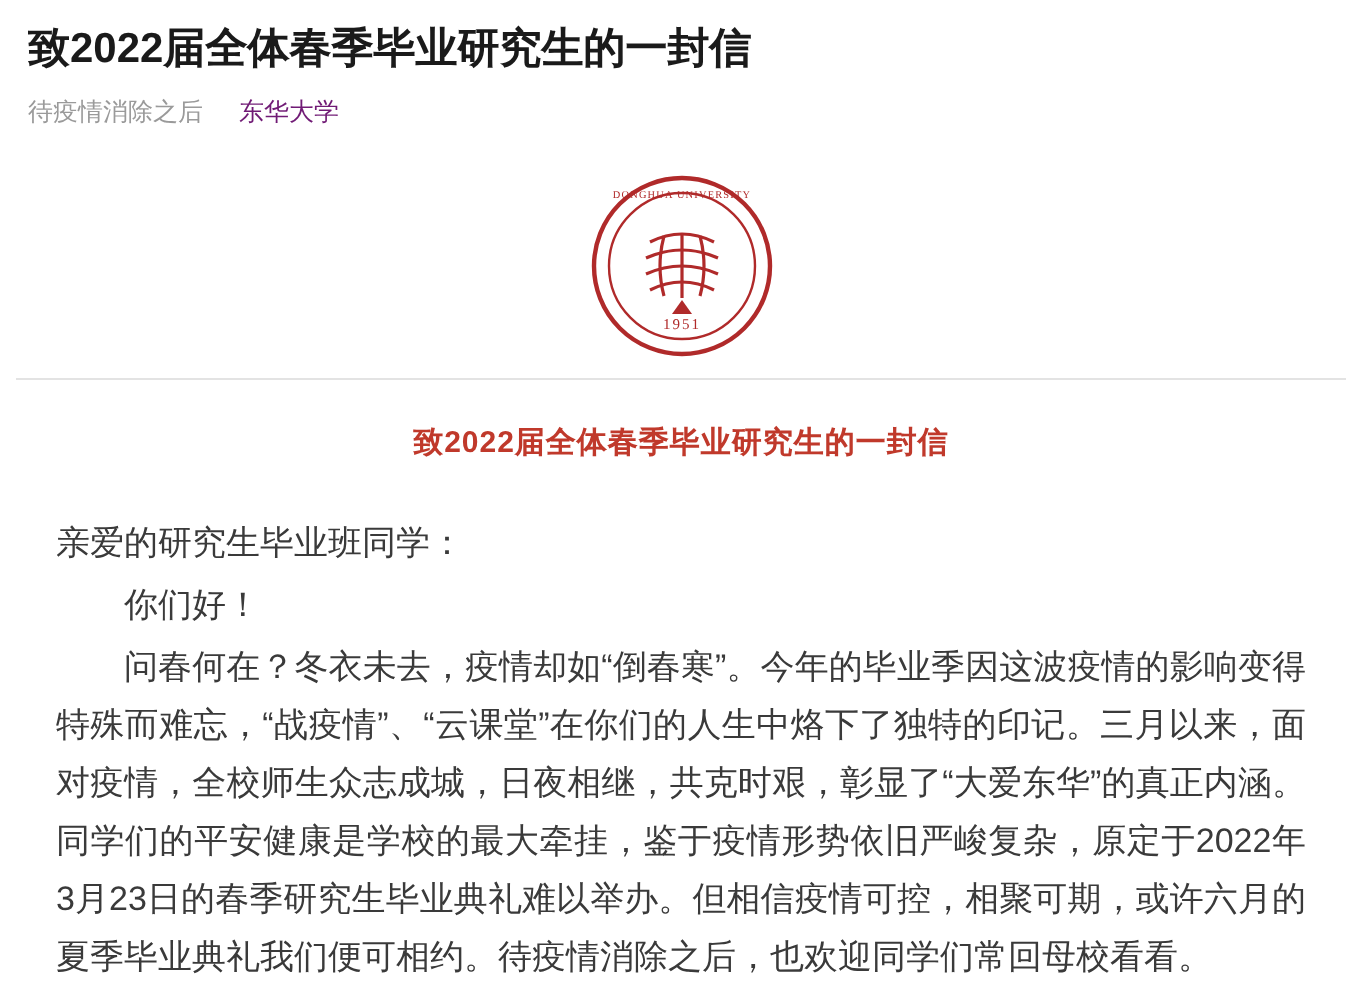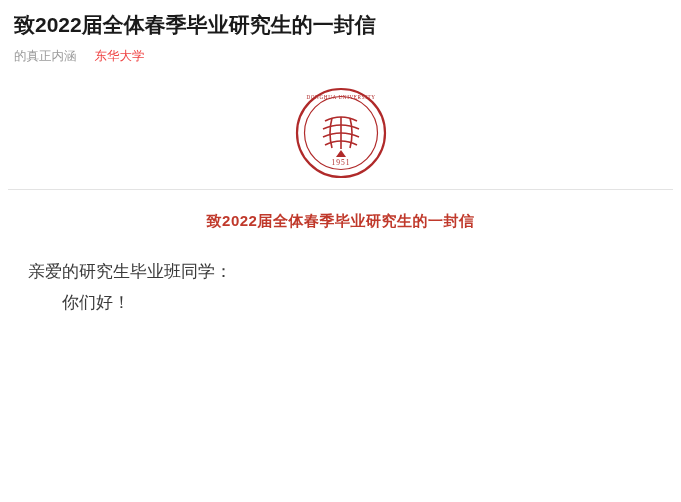--- a/index.html
+++ b/index.html
@@ -35,21 +35,21 @@
     padding: 8px 14px 0 14px;
     font-size: 12.5px;
     color: #8c8c8c;
   }
   .meta-slogan {
     color: #9a9a9a;
     margin-right: 18px;
     white-space: nowrap;
   }
   .meta-account {
-    color: #ef4444;
+    color: #701a75;
     margin-right: 18px;
     white-space: nowrap;
   }
   .meta-date {
     color: #a0a0a0;
     white-space: nowrap;
   }
   .body-area {
     margin-top: 16px;
     padding: 0 0;
@@ -96,21 +96,21 @@
   }
 </style>
 </head>
 <body>
 
 <div class="page">
 
   <div class="article-title">致2022届全体春季毕业研究生的一封信</div>
 
   <div class="meta-row">
-    <span class="meta-slogan">的真正内涵</span>
+    <span class="meta-slogan">待疫情消除之后</span>
     <span class="meta-account">东华大学</span>
   </div>
 
   <div class="body-area">
 
     <div class="logo-wrap">
       <div class="logo">
         <svg width="92" height="92" viewBox="0 0 92 92" aria-hidden="true">
           <circle cx="46" cy="46" r="44" fill="#ffffff" stroke="#b02a2a" stroke-width="2.2"></circle>
           <circle cx="46" cy="46" r="36.5" fill="#ffffff" stroke="#b02a2a" stroke-width="1.2"></circle>
@@ -130,16 +130,17 @@
           </g>
         </svg>
       </div>
     </div>
 
     <div class="letter-card">
       <div class="letter-title">致2022届全体春季毕业研究生的一封信</div>
 
       <p class="letter-p indent-0">亲爱的研究生毕业班同学：</p>
       <p class="letter-p indent-1">你们好！</p>
+      <p class="letter-p indent-1">问春何在？冬衣未去，疫情却如“倒春寒”。今年的毕业季因这波疫情的影响变得特殊而难忘，“战疫情”、“云课堂”在你们的人生中烙下了独特的印记。三月以来，面对疫情，全校师生众志成城，日夜相继，共克时艰，彰显了“大爱东华”的真正内涵。同学们的平安健康是学校的最大牵挂，鉴于疫情形势依旧严峻复杂，原定于2022年3月23日的春季研究生毕业典礼难以举办。但相信疫情可控，相聚可期，或许六月的夏季毕业典礼我们便可相约。待疫情消除之后，也欢迎同学们常回母校看看。</p>
     </div>
 
   </div>
 </div>
 
 </body></html>

